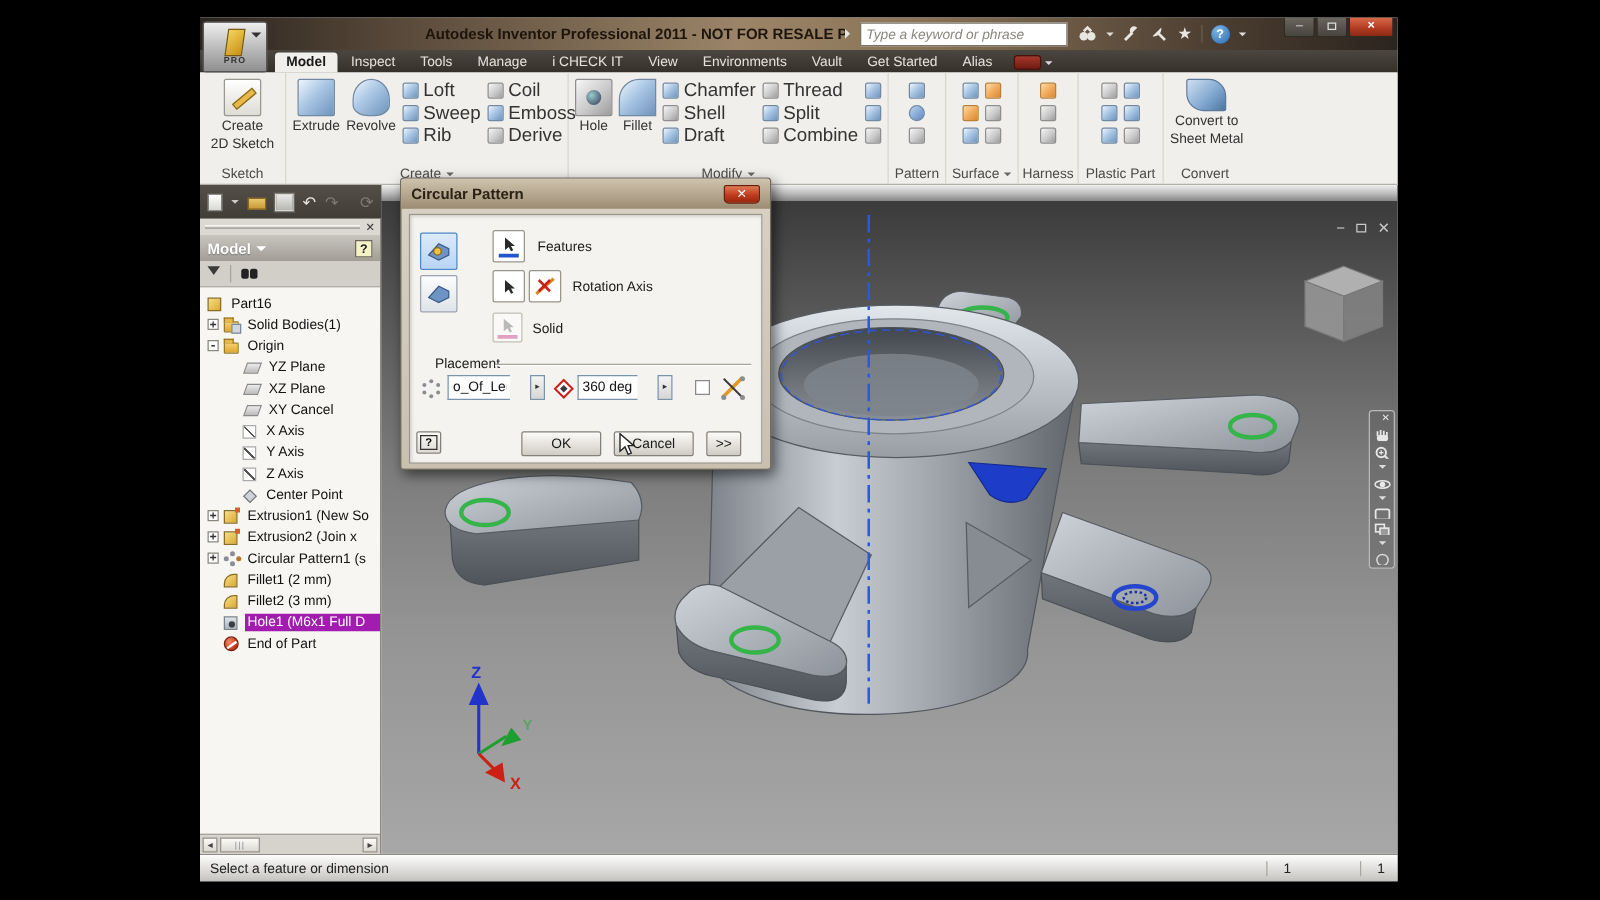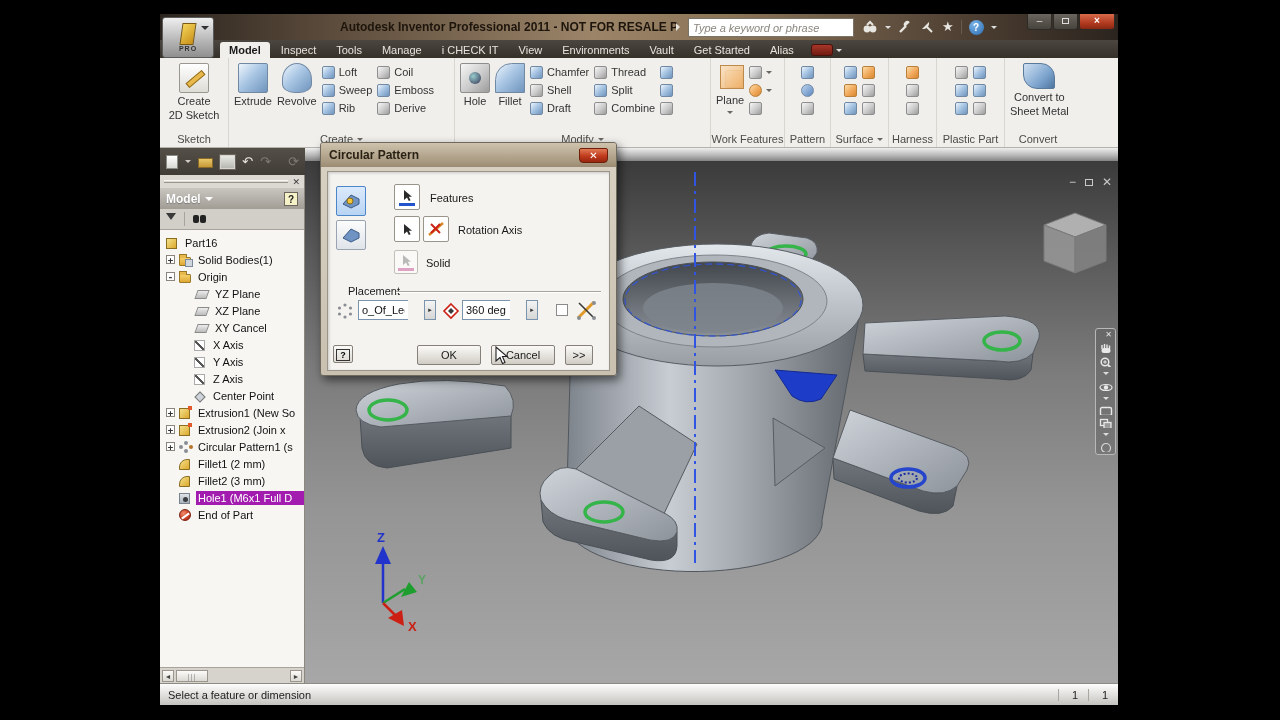--- a/index.html
+++ b/index.html
@@ -69,21 +69,21 @@
   .ic-hole::after{content:"";position:absolute;left:8px;top:8px;width:12px;height:12px;border-radius:50%;
     background:radial-gradient(circle at 35% 35%,#9cc,#335);}
   .ic-fillet{border-radius:55% 0 0 0;}
   .ic-plane2{background:linear-gradient(135deg,#fcd9a8,#f0a85a);border:1px solid #b8803a;}
   .ic-plane2::after{content:"";position:absolute;left:-6px;top:-6px;width:22px;height:22px;
     background:linear-gradient(135deg,#fbe3c2,#eeb06a);border:1px solid #b8803a;opacity:.9;}
   .ic-convert{background:linear-gradient(135deg,#cfe0f2,#7fa6cf 60%,#4f76a0);border:1px solid #5a7a9a;
     border-radius:2px 14px 2px 14px;}
   .scol{display:flex;flex-direction:column;justify-content:flex-start;gap:2px;padding-top:3px;}
   .srow{display:flex;align-items:center;gap:4px;height:16px;}
-  .slabel{font-size:11px;color:#333;white-space:nowrap;}
+  .slabel{font-size:15px;color:#333;white-space:nowrap;}
 
   
   .workarea{display:flex;height:535px;}
   .leftcol{width:145px;display:flex;flex-direction:column;background:#e9e7e2;}
   .qat{height:27px;background:linear-gradient(#545048,#403c36);display:flex;align-items:center;gap:7px;
     padding:0 6px;}
   .qic{width:15px;height:14px;position:relative;}
   .qic-new{background:linear-gradient(#fff,#d8d8d4);border:1px solid #8a8a86;width:12px;}
   .qic-open{background:linear-gradient(#e8c86a,#c89838);border:1px solid #8a6a28;height:10px;margin-top:3px;}
   .qic-save{background:linear-gradient(#e8e8e4,#b8b8b2);border:1px solid #d8d5d0;box-shadow:0 0 0 1px #6a665e;}
@@ -158,21 +158,21 @@
   .viewcube{position:absolute;top:62px;right:8px;z-index:3;opacity:.95;}
   .navbar{position:absolute;top:180px;right:2px;width:21px;height:127px;z-index:3;
     background:rgba(95,95,95,.45);border:1px solid #b8b8b8;border-radius:3px;
     display:flex;flex-direction:column;align-items:center;gap:3px;padding:2px 0;}
   .navbar .nx{color:#e4e4e4;font-size:8px;line-height:8px;align-self:flex-end;margin-right:3px;}
   .navbar svg{display:block;}
   .ncar{width:0;height:0;border:3px solid transparent;border-top-color:#dcdcdc;margin-top:2px;}
 
   
   .statusbar{height:22px;background:linear-gradient(#fdfdfd,#d3d2cf 75%,#c3c2bf);
-    border-top:1px solid #8e8b85;display:flex;align-items:center;font-size:11px;color:#222;}
+    border-top:1px solid #8e8b85;display:flex;align-items:center;font-size:11px;color:#222;gap:45px;}
   .statusbar .msg{padding-left:8px;flex:1;}
   .statusbar .num{width:30px;text-align:right;border-left:1px solid #aaa7a1;padding-right:10px;}
 
   
   .dlg{position:absolute;left:320px;top:142px;width:297px;height:234px;z-index:30;
     background:linear-gradient(#d9d2c4,#c9c0b0);border:1px solid #6f695e;border-radius:3px;
     box-shadow:3px 4px 10px rgba(0,0,0,.55);}
   .dlgtitle{height:24px;display:flex;align-items:center;padding:0 8px;
     background:linear-gradient(#cfc3ad,#ac9d85 70%,#9a8b72);border-radius:3px 3px 0 0;}
   .dlgtitle .t{font-size:12px;color:#2a2215;font-weight:bold;}
@@ -373,45 +373,20 @@
             <span class="ic sm ic-gray"></span>
               </div>
         </div>
       </div>
       <div class="pcap">
         <span>Modify</span>
             <span class="caret"></span>
           </div>
     </div>
 
-    <div class="panel" style="width:74px">
-      <div class="pbody">
-        <div class="bbtn">
-          <span class="ic sm ic-plane2" style="width:18px;height:18px;margin:7px 0 4px 8px"></span>
-          <span class="blabel">Plane</span>
-          <span class="caret"></span>
-        </div>
-        <div class="scol">
-          <div class="srow">
-            <span class="ic sm ic-gray"></span>
-            <span class="caret"></span>
-              </div>
-          <div class="srow">
-            <span class="ic sm ic-orange" style="border-radius:50%"></span>
-            <span class="caret"></span>
-              </div>
-          <div class="srow">
-            <span class="ic sm ic-gray"></span>
-              </div>
-        </div>
-      </div>
-      <div class="pcap">
-            <span>Work Features</span>
-          </div>
-    </div>
 
     <div class="panel" style="width:46px">
       <div class="pbody" style="justify-content:center">
         <div class="scol">
           <div class="srow">
             <span class="ic sm ic-cube"></span>
               </div>
           <div class="srow">
             <span class="ic sm ic-cube" style="border-radius:50%;background:linear-gradient(135deg,#bcd4ee,#5d87c0)"></span>
               </div>

